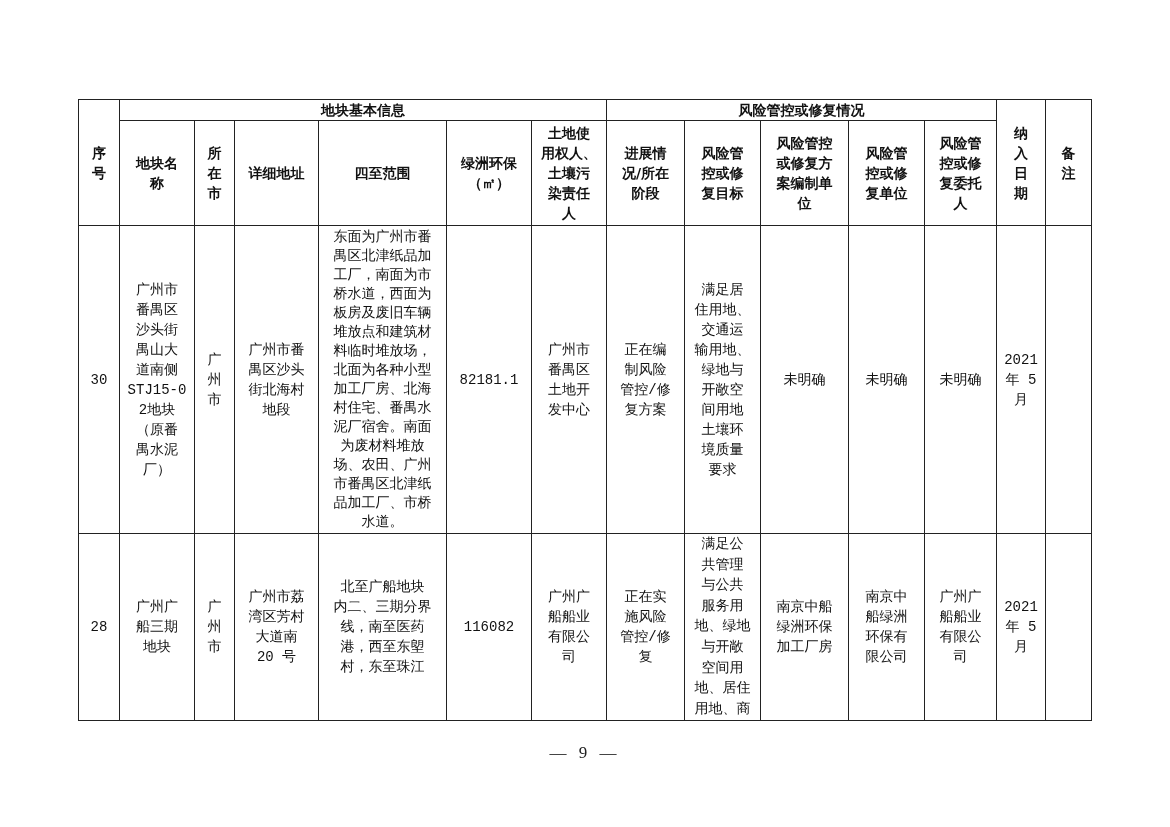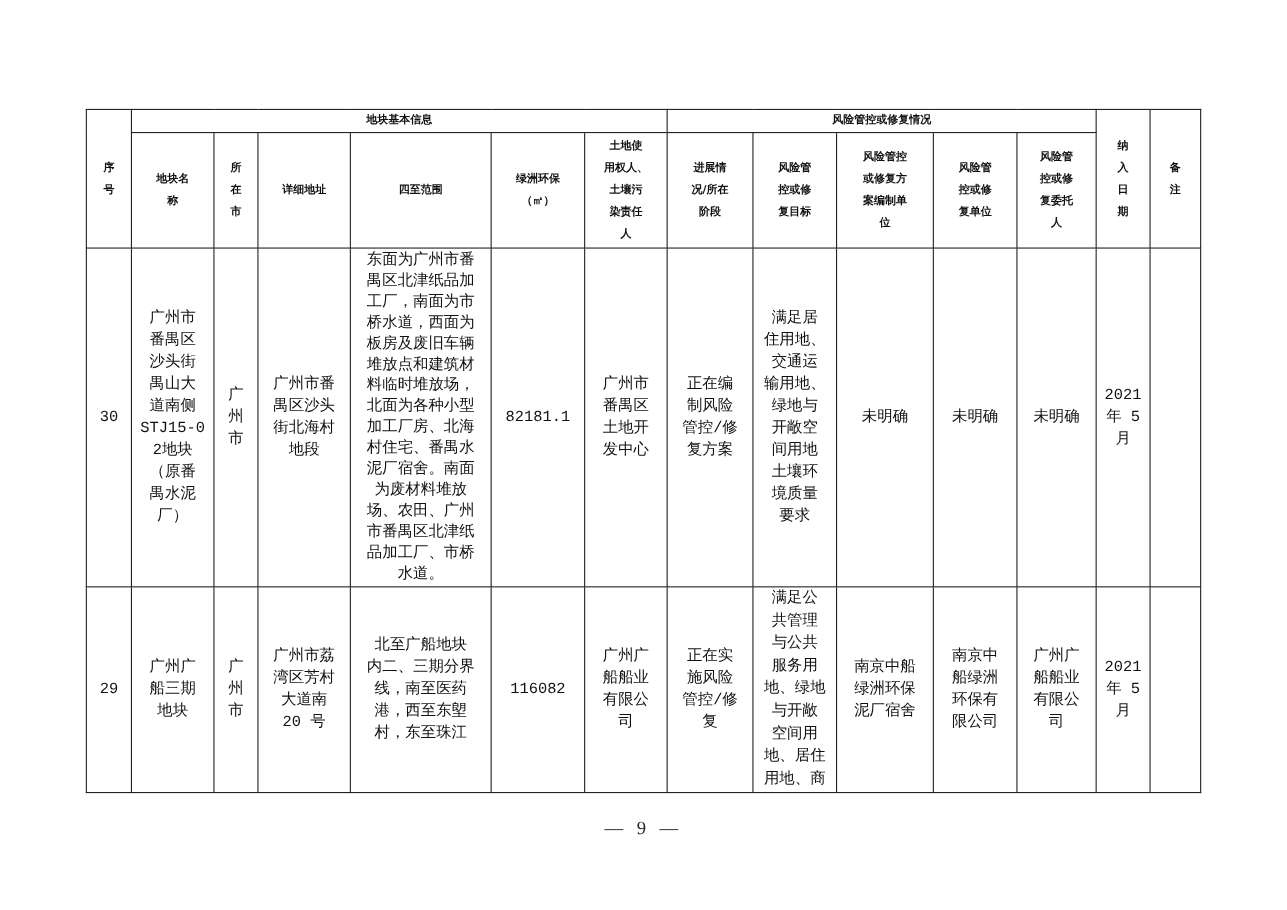--- a/index.html
+++ b/index.html
@@ -1,21 +1,21 @@
 <!DOCTYPE html>
 <html><head>
 <meta charset="utf-8">
 <style>
   html, body { margin: 0; padding: 0; background: #ffffff; }
   body { width: 1170px; height: 827px; position: relative; overflow: hidden;
          font-family: "DejaVu Serif", "Liberation Serif", serif; color: #111; }
   table.reg { position: absolute; left: 78px; top: 99px; border-collapse: collapse; table-layout: fixed; }
   table.reg td, table.reg th { border: 1.4px solid #222; padding: 0 3px; text-align: center; vertical-align: middle;
        font-size: 14px; line-height: 20px; word-break: break-all; overflow: hidden; font-family: Liberation Mono, monospace; }
-  table.reg th { font-family: "DejaVu Sans", "Liberation Sans", sans-serif; font-weight: bold; font-size: 10px; line-height: 20px; }
+  table.reg th { font-family: "DejaVu Sans", "Liberation Sans", sans-serif; font-weight: bold; font-size: 14px; line-height: 20px; }
   .grp { height: 20px; }
   .sub { height: 105px; }
   .r1 { height: 308px; }
   .r2 { height: 186px; }
   .wl { white-space: pre-line; }
   .page-no { position: absolute; top: 743px; left: 0; width: 1170px; text-align: center;
        font-family: "Liberation Serif", serif; font-size: 17px; color: #222; letter-spacing: 4px; }
   .r2 td.clip { vertical-align: top; }
 </style>
 </head>
@@ -142,21 +142,21 @@
 要求</span></td>
       <td><span class="wl">未明确</span></td>
       <td><span class="wl">未明确</span></td>
       <td><span class="wl">未明确</span></td>
       <td><span class="wl">2021
 年 5
 月</span></td>
       <td><span class="wl"></span></td>
     </tr>
     <tr class="r2">
-      <td><span class="wl">29</span></td>
+      <td><span class="wl">28</span></td>
       <td><span class="wl">广州广
 船三期
 地块</span></td>
       <td><span class="wl">广
 州
 市</span></td>
       <td><span class="wl">广州市荔
 湾区芳村
 大道南
 20 号</span></td>
@@ -180,21 +180,21 @@
 与公共
 服务用
 地、绿地
 与开敞
 空间用
 地、居住
 用地、商</span></div>
         </td>
       <td><span class="wl">南京中船
 绿洲环保
-泥厂宿舍</span></td>
+加工厂房</span></td>
       <td><span class="wl">南京中
 船绿洲
 环保有
 限公司</span></td>
       <td><span class="wl">广州广
 船船业
 有限公
 司</span></td>
       <td><span class="wl">2021
 年 5

